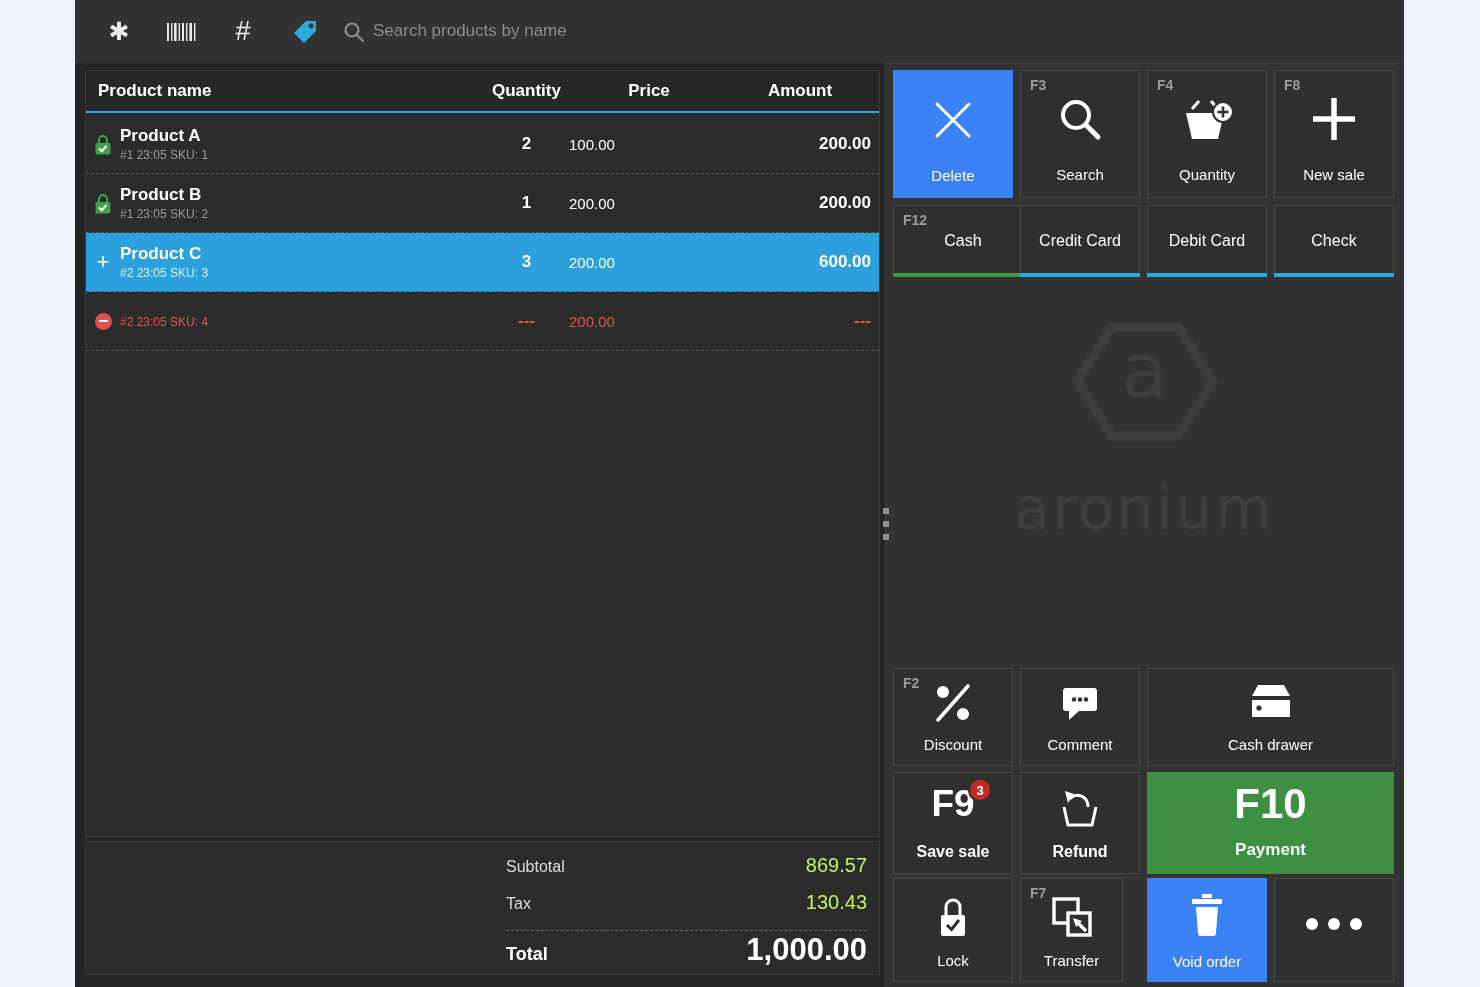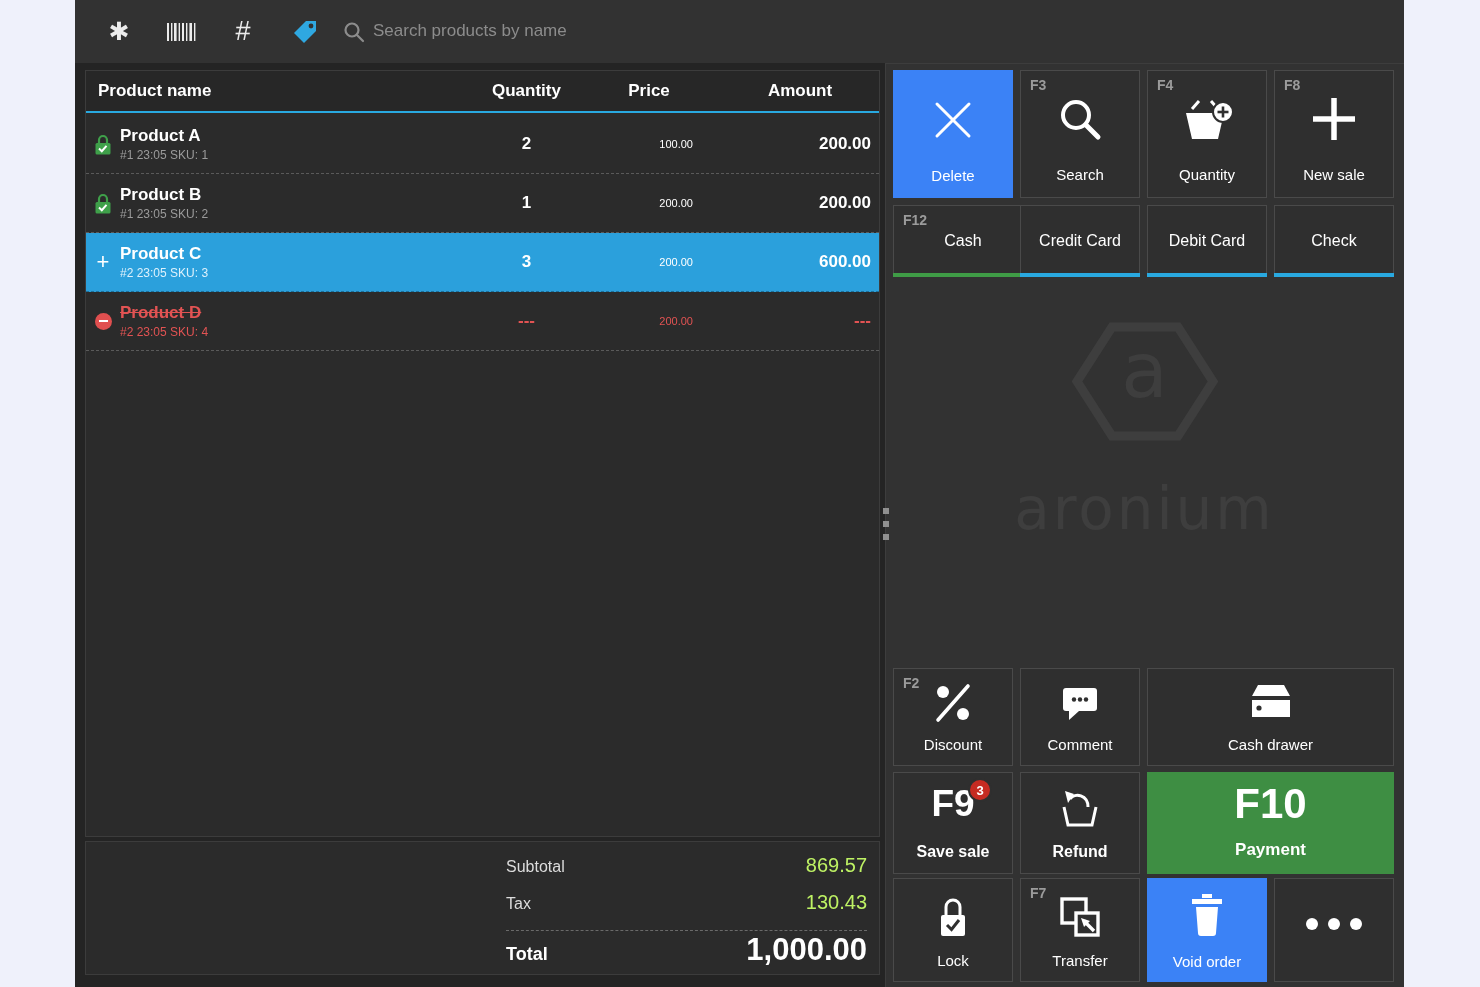--- a/index.html
+++ b/index.html
@@ -25,21 +25,21 @@
   .col-qty { width:85px; text-align:center; }
   .col-price { width:160px; text-align:center; }
   .col-amount { width:150px; text-align:center; padding-right:8px; }
   .rows { position:absolute; left:0; top:44px; width:100%; }
   .prow { position:relative; height:59px; display:flex; align-items:center; border-bottom:1px dashed #5A5A5A; color:#FFF; cursor:pointer; }
   .prow .icon-cell { width:34px; display:flex; justify-content:center; }
   .prow .name-cell { flex:1 1 auto; }
   .prow .pname { font-size:17px; font-weight:bold; line-height:20px; }
   .prow .pmeta { font-size:12px; color:#9B9B9B; margin-top:2px; }
   .prow .v-qty { width:85px; text-align:center; font-size:17px; font-weight:bold; }
-  .prow .v-price { width:160px; text-align:right; padding-right:36px; font-size:11px; }
+  .prow .v-price { width:160px; padding-right:36px; font-size:15px; }
   .prow .v-amount { width:150px; text-align:right; padding-right:8px; font-size:17px; font-weight:bold; }
   .prow.selected { background:#2BA0DC; border-bottom:1px dashed #1D719C; }
   .prow.selected .pmeta { color:#DDF1FC; }
   .prow.voided .pname { color:#E25353; text-decoration:line-through; }
   .prow.voided .pmeta, .prow.voided .v-qty, .prow.voided .v-price, .prow.voided .v-amount { color:#E25353; }
   .plus-glyph { color:#FFF; font-size:22px; font-weight:400; }
   .minus-badge { width:17px; height:17px; border-radius:50%; background:#E04F4F; display:flex; align-items:center; justify-content:center; }
   .minus-badge div { width:9px; height:2px; background:#FFF; }
 
   
@@ -172,21 +172,20 @@
           <div class="v-amount">600.00</div>
         </div>
 
         <div class="prow voided">
           <div class="icon-cell">
             <div class="minus-badge">
                 <div></div>
               </div>
           </div>
           <div class="name-cell">
-            <div class="pname">Product D</div>
             <div class="pmeta">#2 23:05 SKU: 4</div>
           </div>
           <div class="v-qty">---</div>
           <div class="v-price">200.00</div>
           <div class="v-amount">---</div>
         </div>
 
       </div>
     </div>
 
@@ -348,21 +347,21 @@
     <div class="ico" style="top:16px;">
       <svg width="38" height="46" viewBox="0 0 38 46">
         <path d="M12 20 V12 a7 7 0 0 1 14 0 V20" fill="none" stroke="#FFF" stroke-width="3"></path>
         <rect x="7" y="20" width="24" height="21" rx="2" fill="#FFF"></rect>
         <polyline points="13,30 17.5,34.5 25,25" fill="none" stroke="#2F2F2F" stroke-width="3"></polyline>
       </svg>
     </div>
     <div class="lbl" style="bottom:12px;">Lock</div>
   </div>
 
-  <div class="btn" style="left:945px; top:878px; width:120px; height:104px;">
+  <div class="btn" style="left:945px; top:878px; width:103px; height:104px;">
     <div class="hotkey">F7</div>
     <div class="ico" style="top:14px;">
       <svg width="48" height="48" viewBox="0 0 48 48">
         <rect x="6" y="6" width="24" height="24" fill="none" stroke="#FFF" stroke-width="3.4"></rect>
         <rect x="20" y="20" width="22" height="22" fill="#2F2F2F" stroke="#FFF" stroke-width="3.4"></rect>
         <line x1="38" y1="38" x2="28" y2="28" stroke="#FFF" stroke-width="3.4"></line>
         <polygon points="25,25 34,28 28,34" fill="#FFF"></polygon>
       </svg>
     </div>
     <div class="lbl" style="bottom:12px;">Transfer</div>

